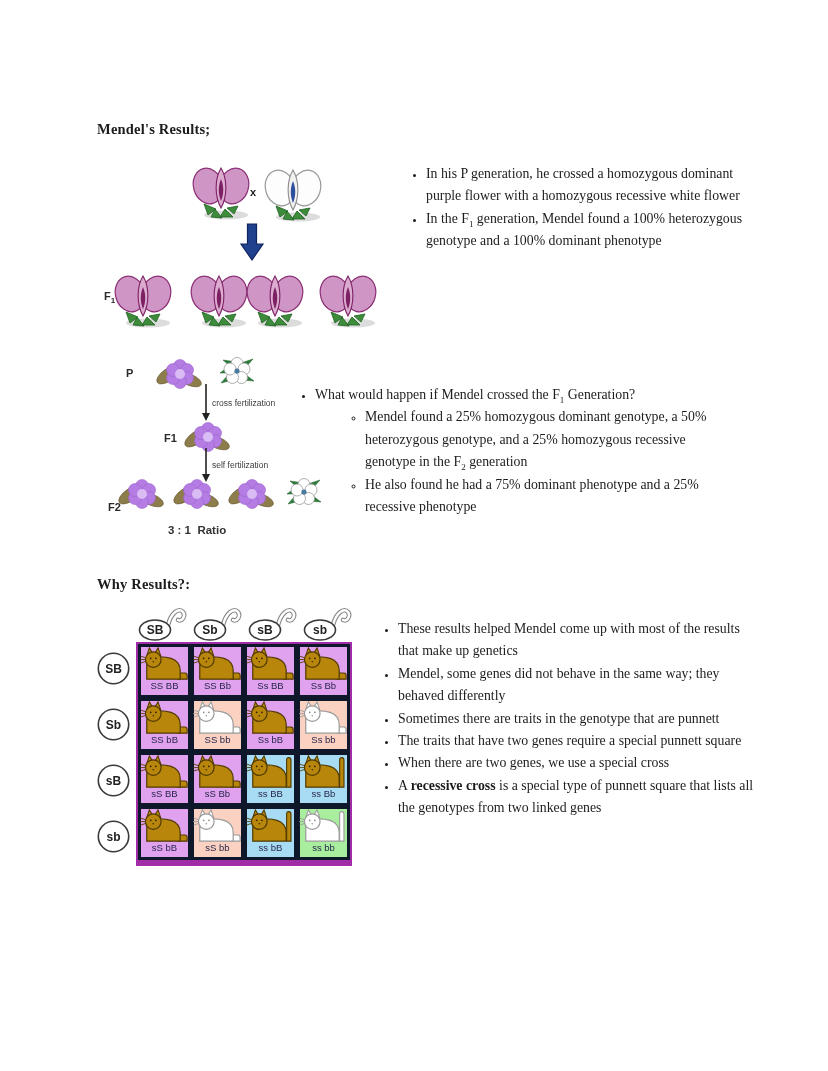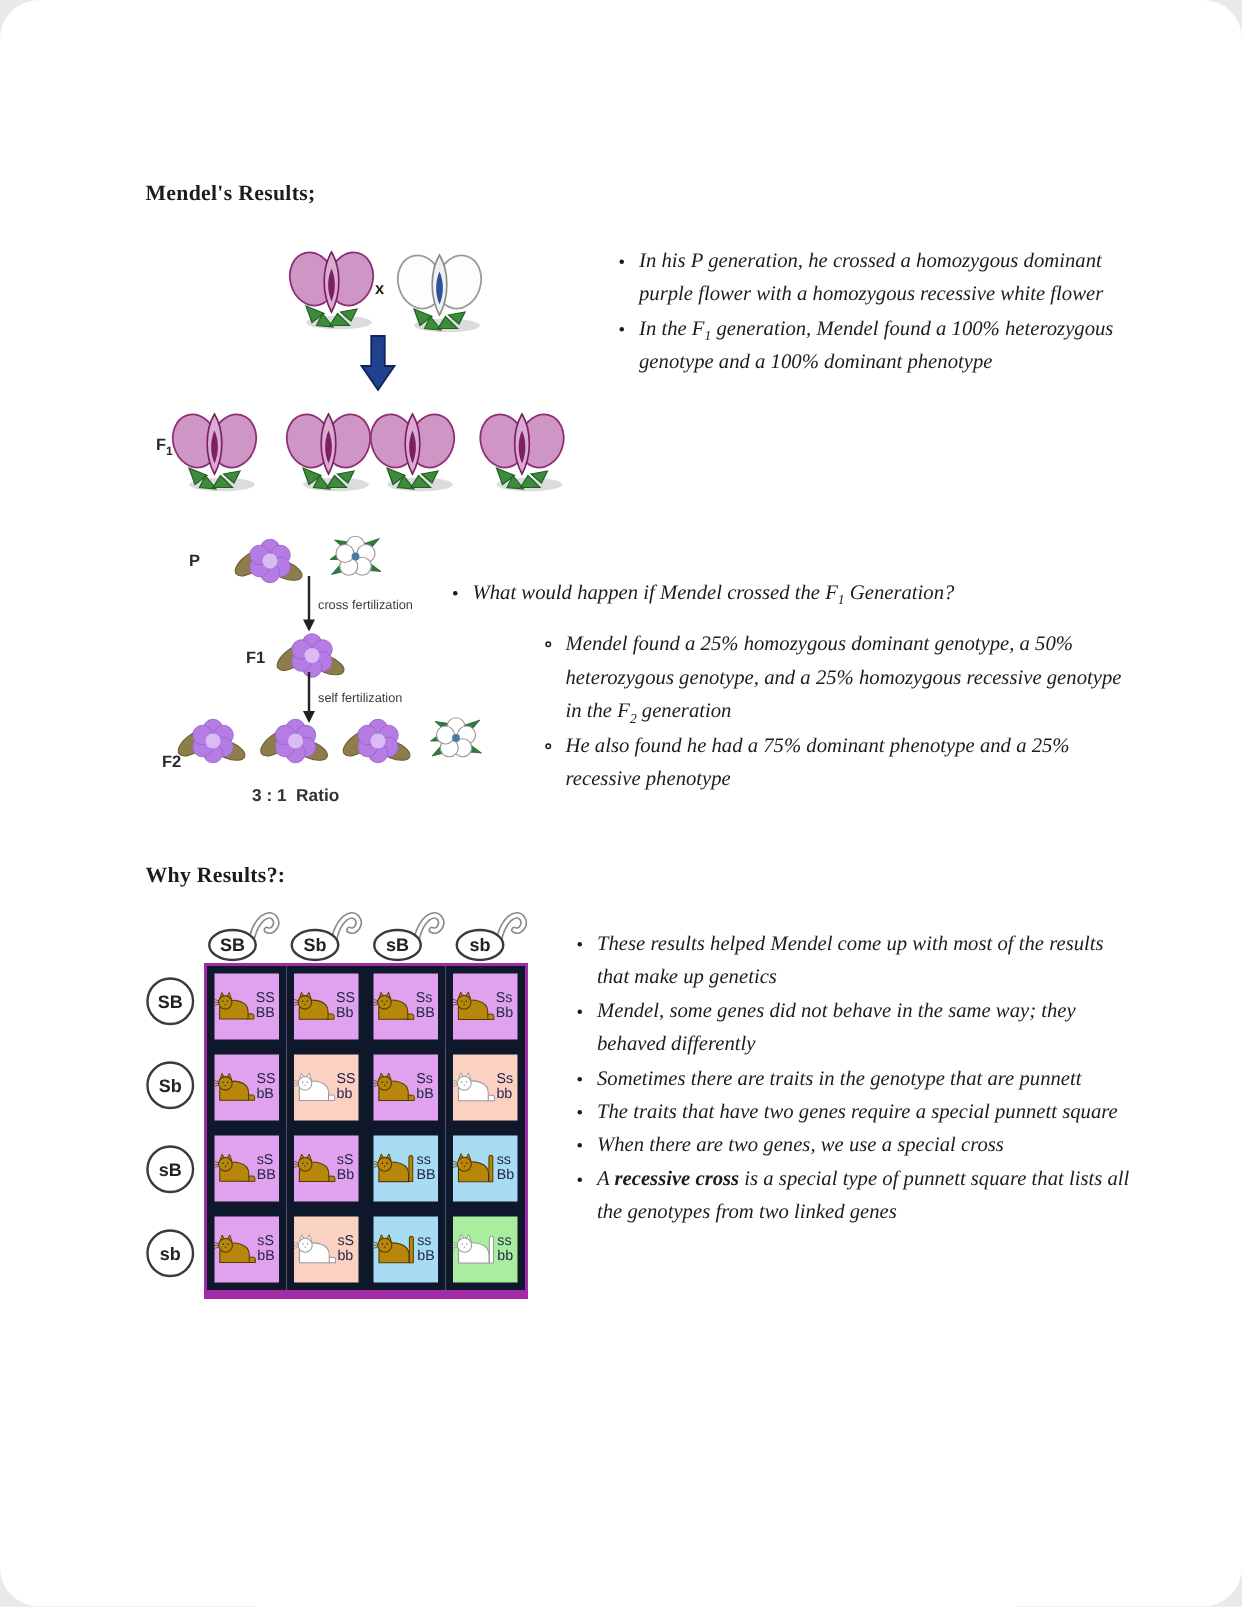--- a/index.html
+++ b/index.html
@@ -1,32 +1,32 @@
 <!DOCTYPE html>
 <html><head>
 <meta charset="utf-8">
 <style>
   html,body{margin:0;padding:0;background:#e9e9e9;}
   .page{
     position:relative; width:828px; height:1071px; background:#ffffff;
     margin:0 auto; overflow:hidden;
-    font-family:"Liberation Serif","DejaVu Serif",serif; color:#1c1c1c;border-radius:26px;
+    font-family:"Liberation Serif","DejaVu Serif",serif; color:#1c1c1c;
   }
   .heading{
     position:absolute; left:97px; margin:0;
     font-size:14.5px; font-weight:bold; letter-spacing:.2px;
   }
   #heading-1{top:121px;}
   #heading-2{top:576px;}
 
   
-  ul.bullets{margin:0; padding:0 0 0 22px; font-size:13.8px; line-height:22.4px;font-style:italic;}
+  ul.bullets{margin:0; padding:0 0 0 22px; font-size:13.8px; line-height:22.4px;}
   ul.bullets li{margin:0; padding:0;}
   ul.bullets li::marker{font-size:11px;}
-  ul.sub{list-style-type:circle; margin:12px; padding-left:50px;}
+  ul.sub{list-style-type:circle; margin:0; padding-left:50px;}
   .b1{position:absolute; left:404px; top:163px; width:318px;}
   .b2{position:absolute; left:293px; top:384px; width:452px;}
   .b2 ul.sub{width:372px;}
   .b3{position:absolute; left:376px; top:618px; width:362px;}
   .bold{font-weight:bold;}
   sub.gen{font-size:9px; line-height:0;}
 
   
   .diag{position:absolute;}
   #diagram-1{left:98px; top:148px;}
@@ -53,21 +53,21 @@
   .arrow-line{stroke:#222; stroke-width:1.6; fill:none;}
   .arrow-head{fill:#222;}
 
   
   .punnett{position:absolute; left:96px; top:604px; font-family:"Liberation Sans","DejaVu Sans",sans-serif;}
   .sperm-row{display:grid; grid-template-columns:repeat(4,55px); margin-left:40px; height:38px; align-items:end;}
   .sperm{display:flex; justify-content:center;}
   .pbody{display:flex;}
   .egg-col{width:40px; display:grid; grid-auto-rows:56px; align-items:center; justify-items:start;}
   .pgrid{display:grid; grid-template-columns:repeat(4,53px); grid-auto-rows:54px; border:2px solid #a12ca8; background:#a12ca8;}
-  .pcell{border:5px solid #0f172a; display:flex; flex-direction:row; align-items:center; justify-content:flex-start; padding-bottom:2px;}
+  .pcell{border:3px solid #0f172a; display:flex; flex-direction:column; align-items:center; justify-content:flex-start; padding-bottom:2px;}
   .pcell .glabel{font-size:9.5px; color:#26264a; line-height:10px; margin-top:1px;}
   .ptxt{font-size:12px; font-weight:bold; fill:#222; font-family:"Liberation Sans","DejaVu Sans",sans-serif;}
 </style>
 </head>
 <body>
 
 <div class="page">
 
   <h2 class="heading" id="heading-1">Mendel's Results;</h2>
 

